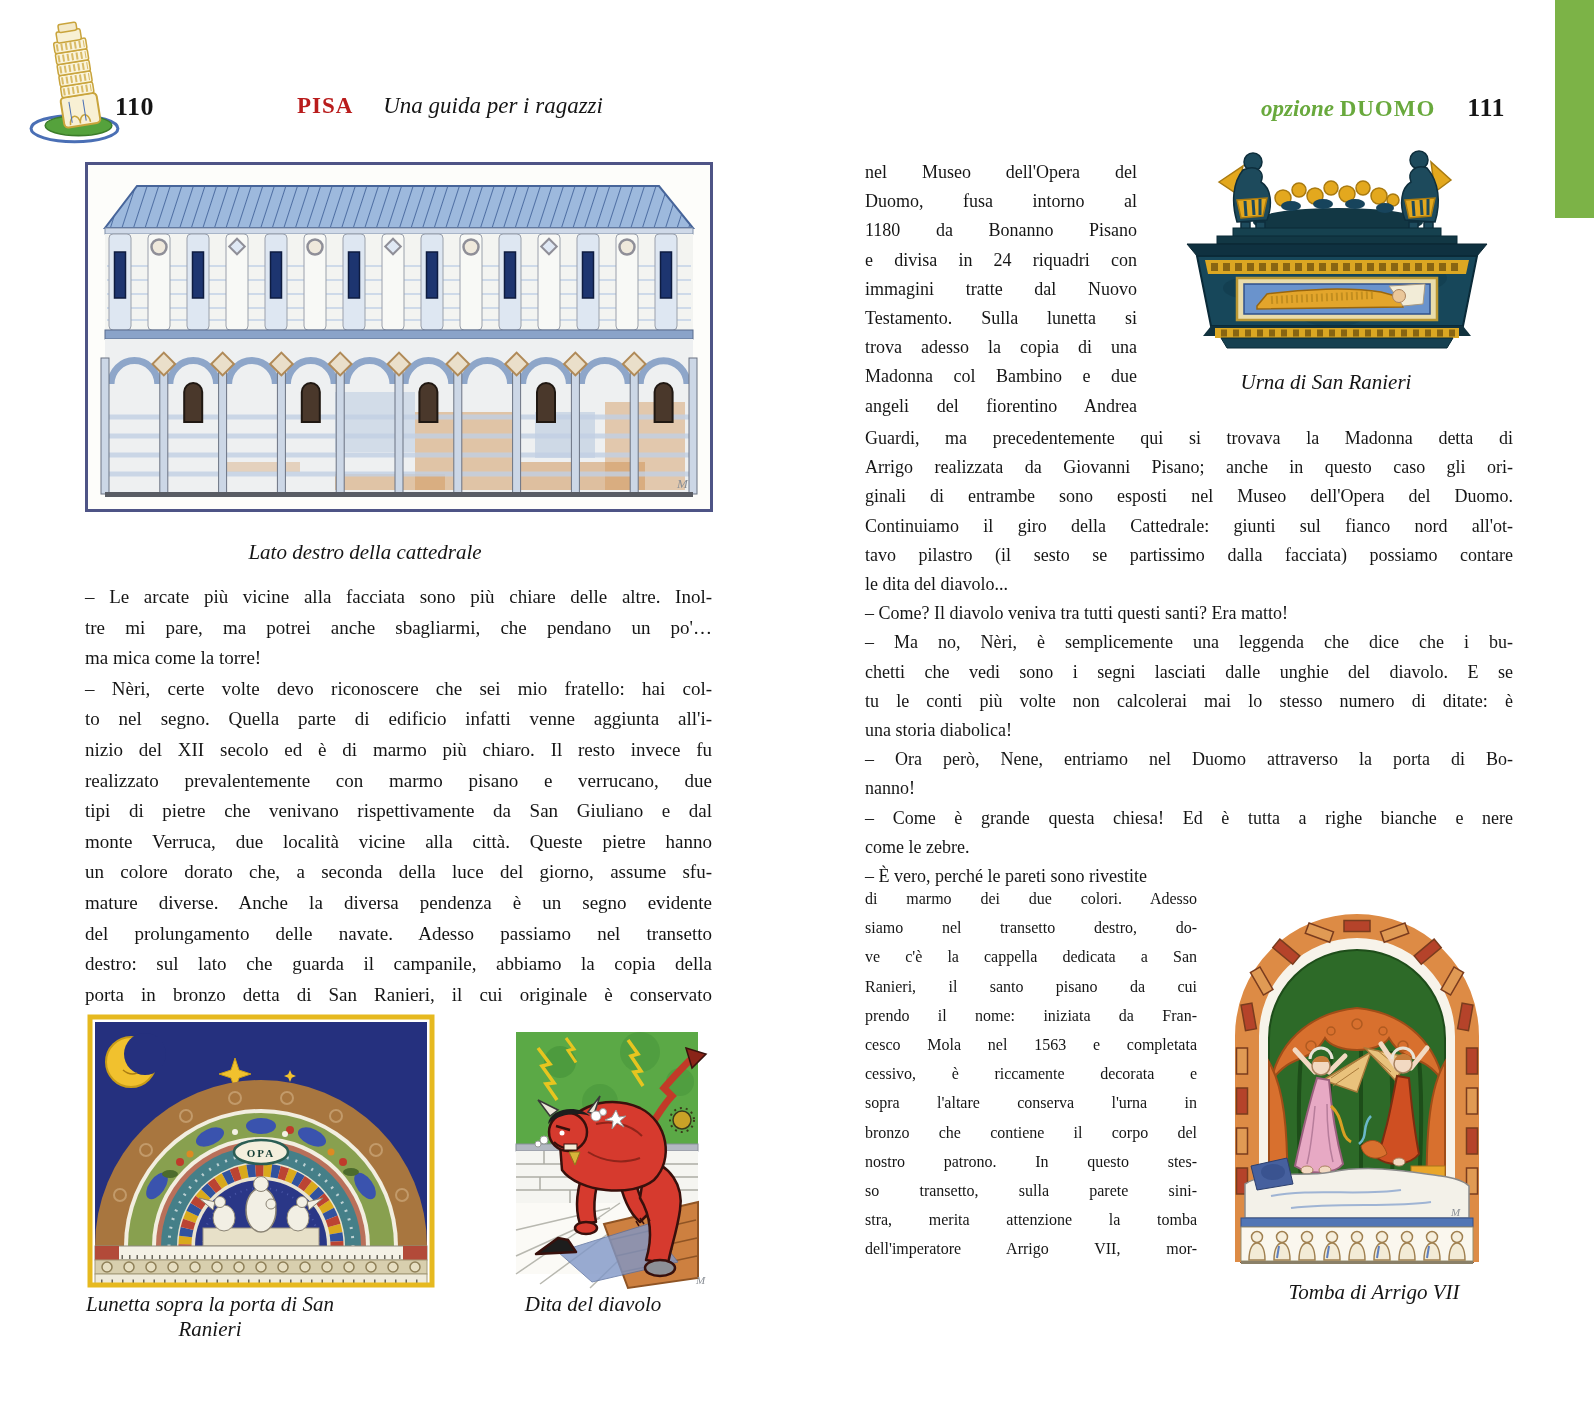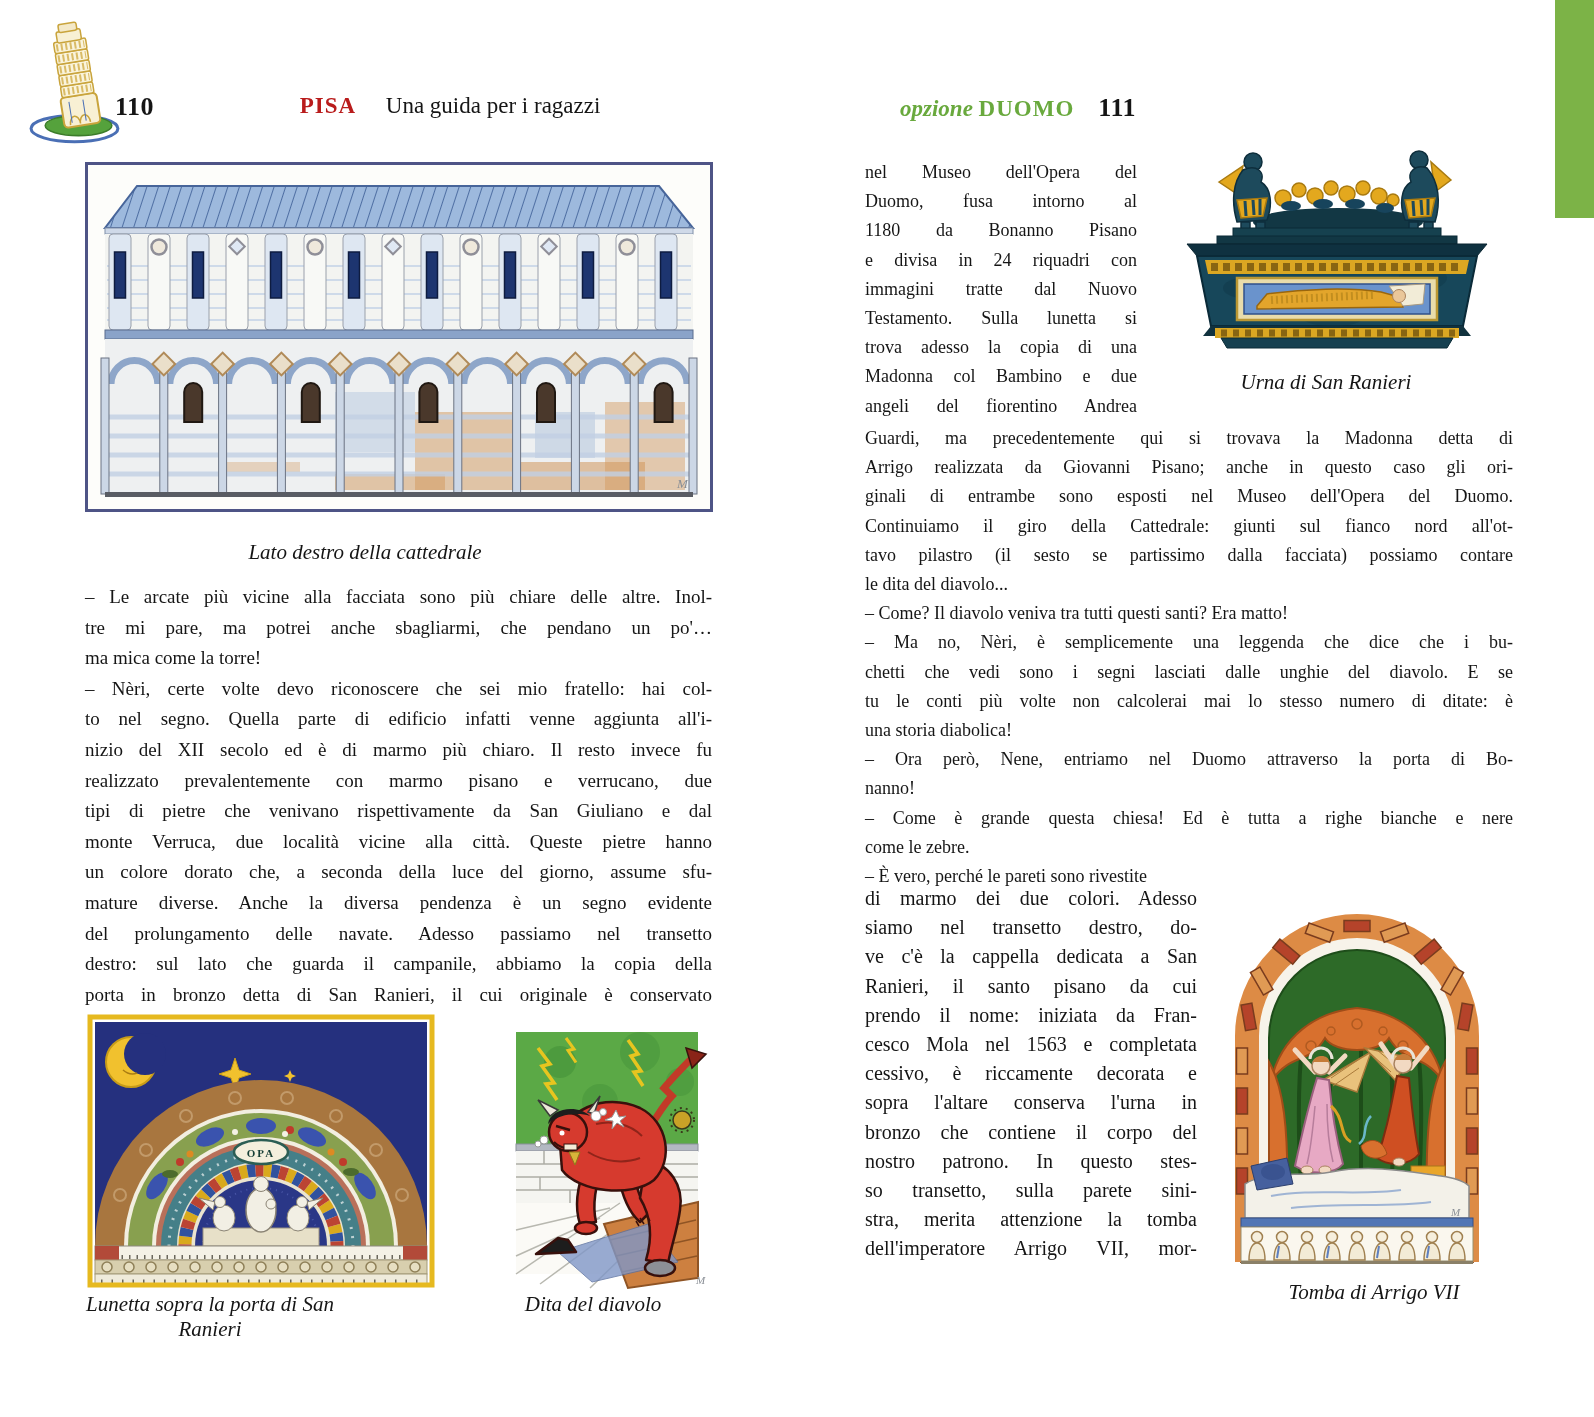--- a/index.html
+++ b/index.html
@@ -3,33 +3,33 @@
 <meta charset="utf-8">
 <style>
   html,body{margin:0;padding:0;background:#9a9a9a;}
   .spread{position:relative;width:1594px;height:1417px;background:#ffffff;overflow:hidden;
           font-family:"Liberation Serif",serif;color:#151515;padding-left:16px;}
   .abs{position:absolute;}
   
   .pagenum{font-weight:bold;font-size:26px;letter-spacing:.5px;}
   .hdr{font-size:23px;white-space:nowrap;}
   .hdr .red{color:#b91c1c;font-weight:bold;letter-spacing:1px;}
-  .hdr .it{margin-left:24px;}
-  .hdr-right{display:flex;justify-content:flex-start;gap:24px;align-items:baseline;}
+  .hdr .it{font-style:italic;margin-left:24px;}
+  .hdr-right{display:flex;justify-content:flex-end;gap:32px;align-items:baseline;}
   .green-it{color:#69a93d;font-style:italic;font-weight:bold;font-size:23px;}
   .green-b{color:#69a93d;font-weight:bold;font-size:23px;letter-spacing:1px;}
   
   .caption{font-style:italic;text-align:center;font-size:21px;}
   
   .tl{text-align:left;}
   .j{text-align-last:justify;}
   .body-left{font-size:19px;line-height:30.6px;width:627px;}
   .rp-top{font-size:18px;line-height:29.2px;width:272px;}
   .rp-full{font-size:18px;line-height:29.2px;width:648px;}
-  .rp-bot{font-size:20px;line-height:29.2px;width:332px;}
+  .rp-bot{font-size:16px;line-height:29.2px;width:332px;}
   .tab{background:#7cb347;}
   svg{display:block;}
 </style>
 </head>
 <body>
 
 <div class="spread">
 
   <div class="abs" style="left:28px;top:4px;width:96px;height:142px;">
     <svg viewBox="0 0 95 140" width="96" height="142">

